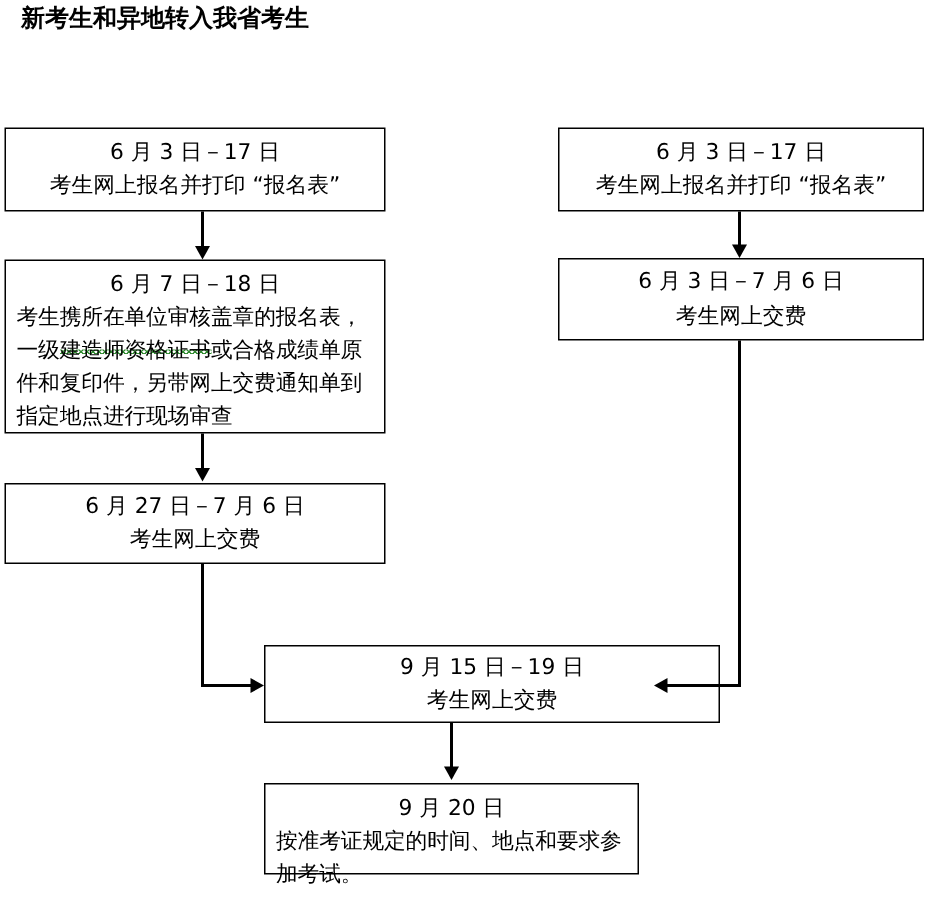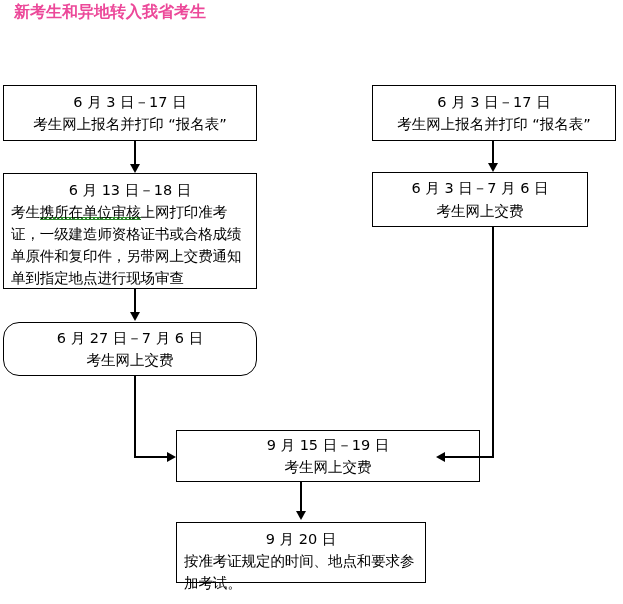--- a/index.html
+++ b/index.html
@@ -17,21 +17,21 @@
     height: 604px;
     overflow: hidden;
     background: #ffffff;
   }
   .hdr {
     position: absolute;
     font-weight: bold;
     font-size: 16px;
     line-height: 1.2;
     white-space: nowrap;
-    color: #ec4899;
+    color: #000000;
     text-align: right;
   }
   #hdr-new-line1 { left: 14px; top: 2px; }
   #hdr-new-line2 { left: 28px; top: 34px; }
   #hdr-old       { left: 374px; top: 34px; }
 
   .node {
     position: absolute;
     border: 1.6px solid #000;
     background: #ffffff;
@@ -53,21 +53,21 @@
     text-align: left;
     letter-spacing: -0.1px;
   }
   .sq {
     background-image: linear-gradient(
       45deg, transparent 42%, #2e8b2e 42%, #2e8b2e 58%, transparent 58%),
       linear-gradient(-45deg, transparent 42%, #2e8b2e 42%, #2e8b2e 58%, transparent 58%);
     background-size: 4px 3px;
     background-repeat: repeat-x;
     background-position: 0 100%;
-    padding-bottom: 0;
+    padding-bottom: 16px;
   }
 
   
   .vline, .hline {
     position: absolute;
     background: #000;
   }
   .vline { width: 1.6px; }
   .hline { height: 1.6px; }
   .arrow-d, .arrow-r, .arrow-l {
@@ -96,35 +96,35 @@
 <div id="stage">
 
   <div class="hdr" id="hdr-new-line1">新考生和异地转入我省考生</div>
 
   <div class="node" style="left:3px; top:85px; width:254px; height:56px;">
     <div class="ln c">6 月 3 日－17 日</div>
     <div class="ln c">考生网上报名并打印 “报名表”</div>
   </div>
 
   <div class="node" style="left:3px; top:173px; width:254px; height:116px; justify-content:flex-start; padding-top:5px;">
-    <div class="ln c">6 月 13 日－18 日</div>
-    <div class="ln w"><span>考生</span><span class="sq">携所在单位审核</span><span>上网打印准考证，一级建造师资格证书或合格成绩单原件和复印件，另带网上交费通知单到指定地点进行现场审查</span></div>
+    <div class="ln c">6 月 7 日－18 日</div>
+    <div class="ln w"><span>考生</span><span class="sq">携所在单位审核</span><span>盖章的报名表，一级建造师资格证书或合格成绩单原件和复印件，另带网上交费通知单到指定地点进行现场审查</span></div>
   </div>
 
-  <div class="node" style="left:3px; top:322px; width:254px; height:54px;border-radius:16px;">
+  <div class="node" style="left:3px; top:322px; width:254px; height:54px;">
     <div class="ln c">6 月 27 日－7 月 6 日</div>
     <div class="ln c">考生网上交费</div>
   </div>
 
   <div class="node" style="left:372px; top:85px; width:244px; height:56px;">
     <div class="ln c">6 月 3 日－17 日</div>
     <div class="ln c">考生网上报名并打印 “报名表”</div>
   </div>
 
-  <div class="node" style="left:372px; top:172px; width:216px; height:55px;">
+  <div class="node" style="left:372px; top:172px; width:244px; height:55px;">
     <div class="ln c">6 月 3 日－7 月 6 日</div>
     <div class="ln c">考生网上交费</div>
   </div>
 
   <div class="node" style="left:176px; top:430px; width:304px; height:52px;">
     <div class="ln c">9 月 15 日－19 日</div>
     <div class="ln c">考生网上交费</div>
   </div>
 
   <div class="node" style="left:176px; top:522px; width:250px; height:61px; justify-content:flex-start; padding-top:5px;">

